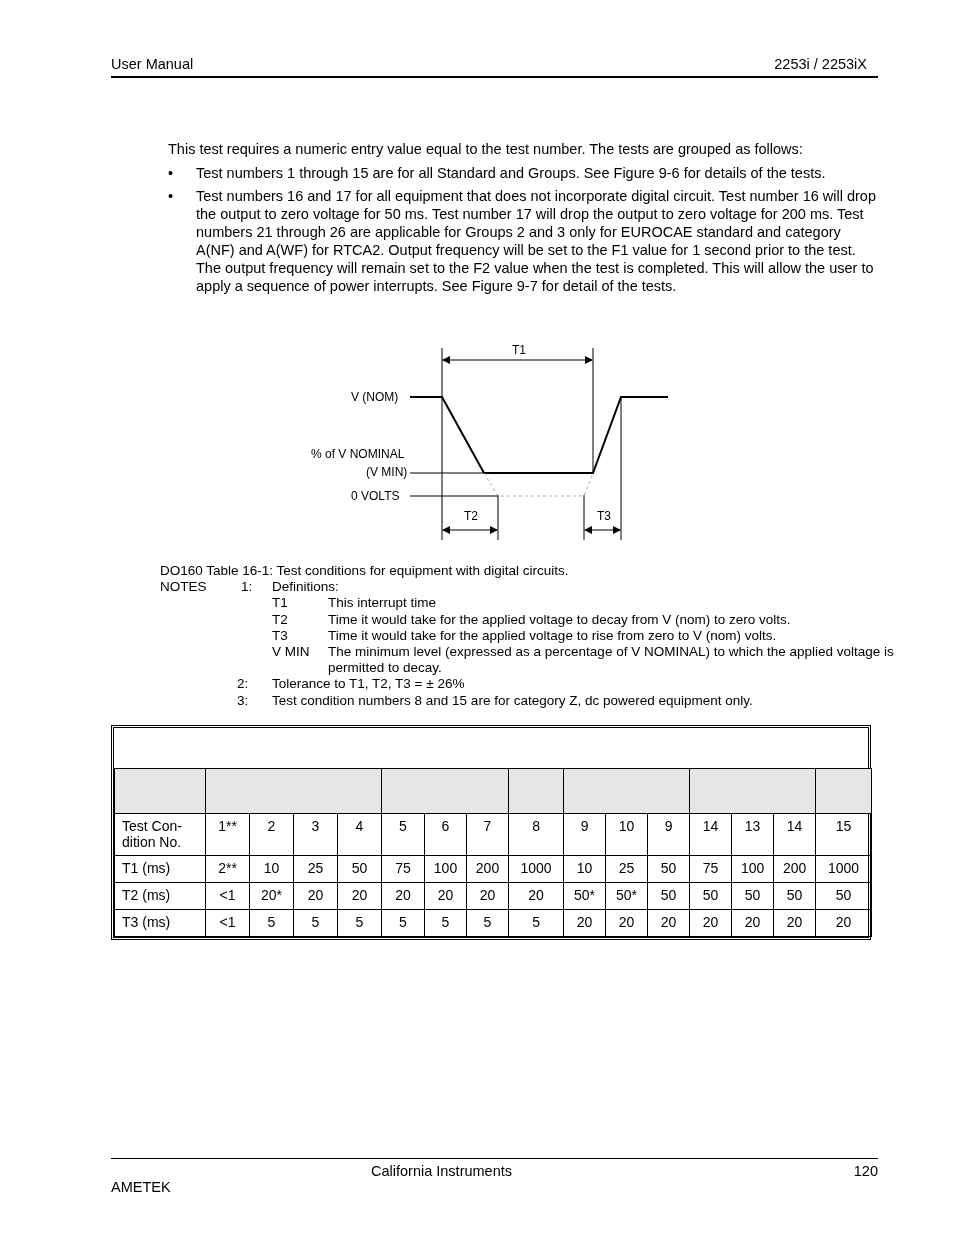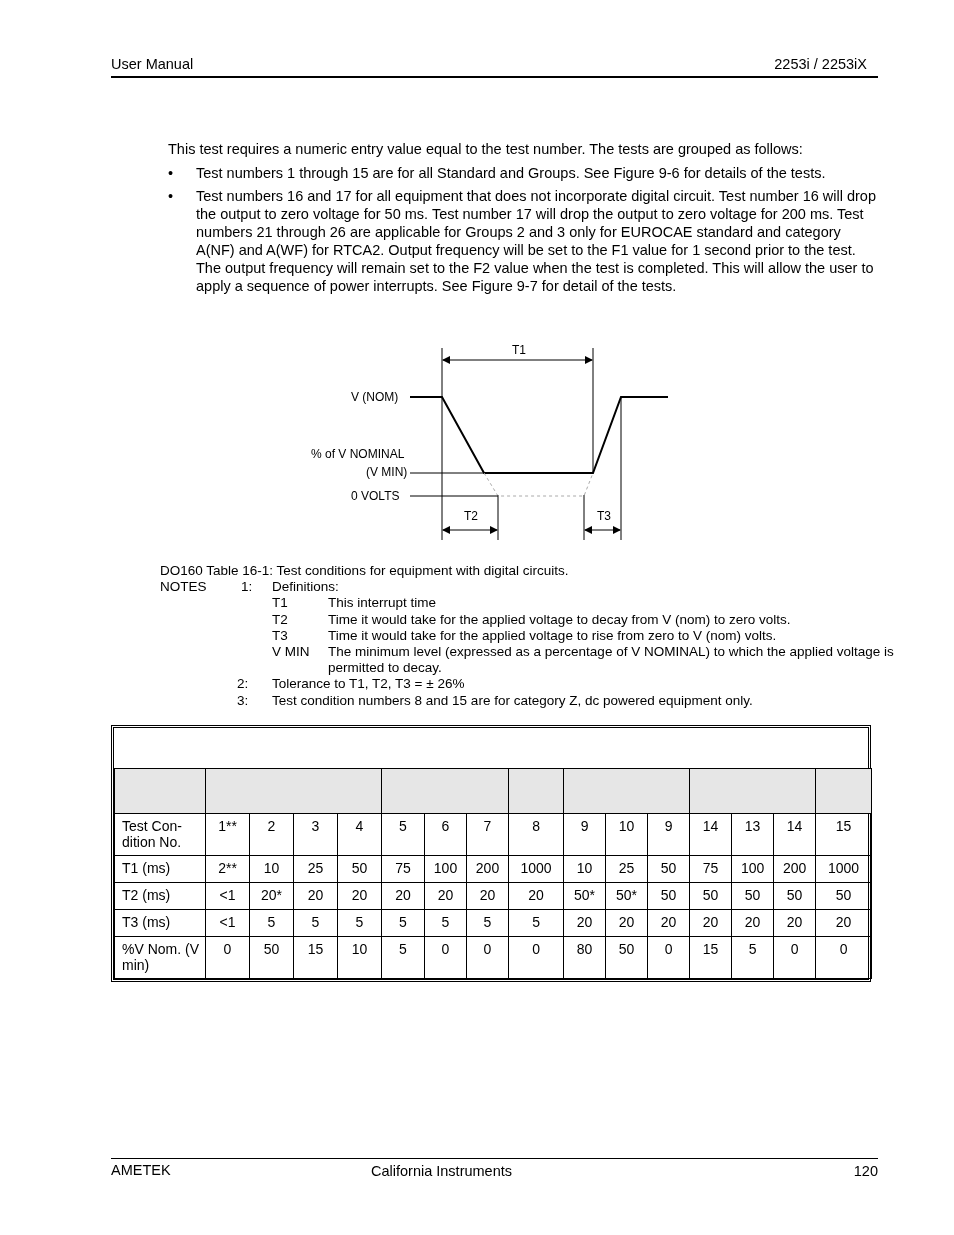--- a/index.html
+++ b/index.html
@@ -15,21 +15,21 @@
   .diagram text { font-family: "Liberation Sans", sans-serif; font-size: 12px; fill: #000; }
   .notes { position: absolute; left: 112px; top: 563px; width: 770px; font-size: 13.5px; line-height: 16.2px; margin-left: 48px; }
   .notes .row { position: relative; height: 16.2px; }
   .notes .abs { position: absolute; top: 0; white-space: nowrap; }
   .table-wrap { position: absolute; left: 111px; top: 725px; width: 760px; border: 3px double #000; box-sizing: border-box; }
   table { border-collapse: collapse; width: 100%; font-size: 14px; table-layout: fixed; margin-top: 40px; }
   td { border: 1px solid #000; text-align: center; vertical-align: top; padding: 4px 2px; height: 18px; }
   tr.grp td { background: #e6e6e6; height: 36px; }
   td.lbl { text-align: left; padding-left: 7px; }
   .footer { position: absolute; left: 111px; top: 1158px; width: 767px; border-top: 1px solid #000; padding-top: 4px; font-size: 14.5px; height: 20px; }
-  .footer .l { position: absolute; left: 0; top: 3px; }
+  .footer .l { position: absolute; left: 0; top: 20px; }
   .footer .c { position: absolute; left: 260px; top: 4px; }
   .footer .r { position: absolute; right: 0; top: 4px; }
 </style>
 </head>
 <body>
 
 <div class="header">
   <span class="l">User Manual</span>
   <span class="r">2253i / 2253iX</span>
 </div>
@@ -218,38 +218,20 @@
       <td>5</td>
       <td>5</td>
       <td>20</td>
       <td>20</td>
       <td>20</td>
       <td>20</td>
       <td>20</td>
       <td>20</td>
       <td>20</td>
     </tr>
-    <tr style="height:42px">
-      <td class="lbl">%V Nom. (V min)</td>
-      <td>0</td>
-      <td>50</td>
-      <td>15</td>
-      <td>10</td>
-      <td>5</td>
-      <td>0</td>
-      <td>0</td>
-      <td>0</td>
-      <td>80</td>
-      <td>50</td>
-      <td>0</td>
-      <td>15</td>
-      <td>5</td>
-      <td>0</td>
-      <td>0</td>
-    </tr>
   </tbody>
     </table>
 </div>
 
 <div class="footer">
   <span class="l">AMETEK</span>
   <span class="c">California Instruments</span>
   <span class="r">120</span>
 </div>
 

